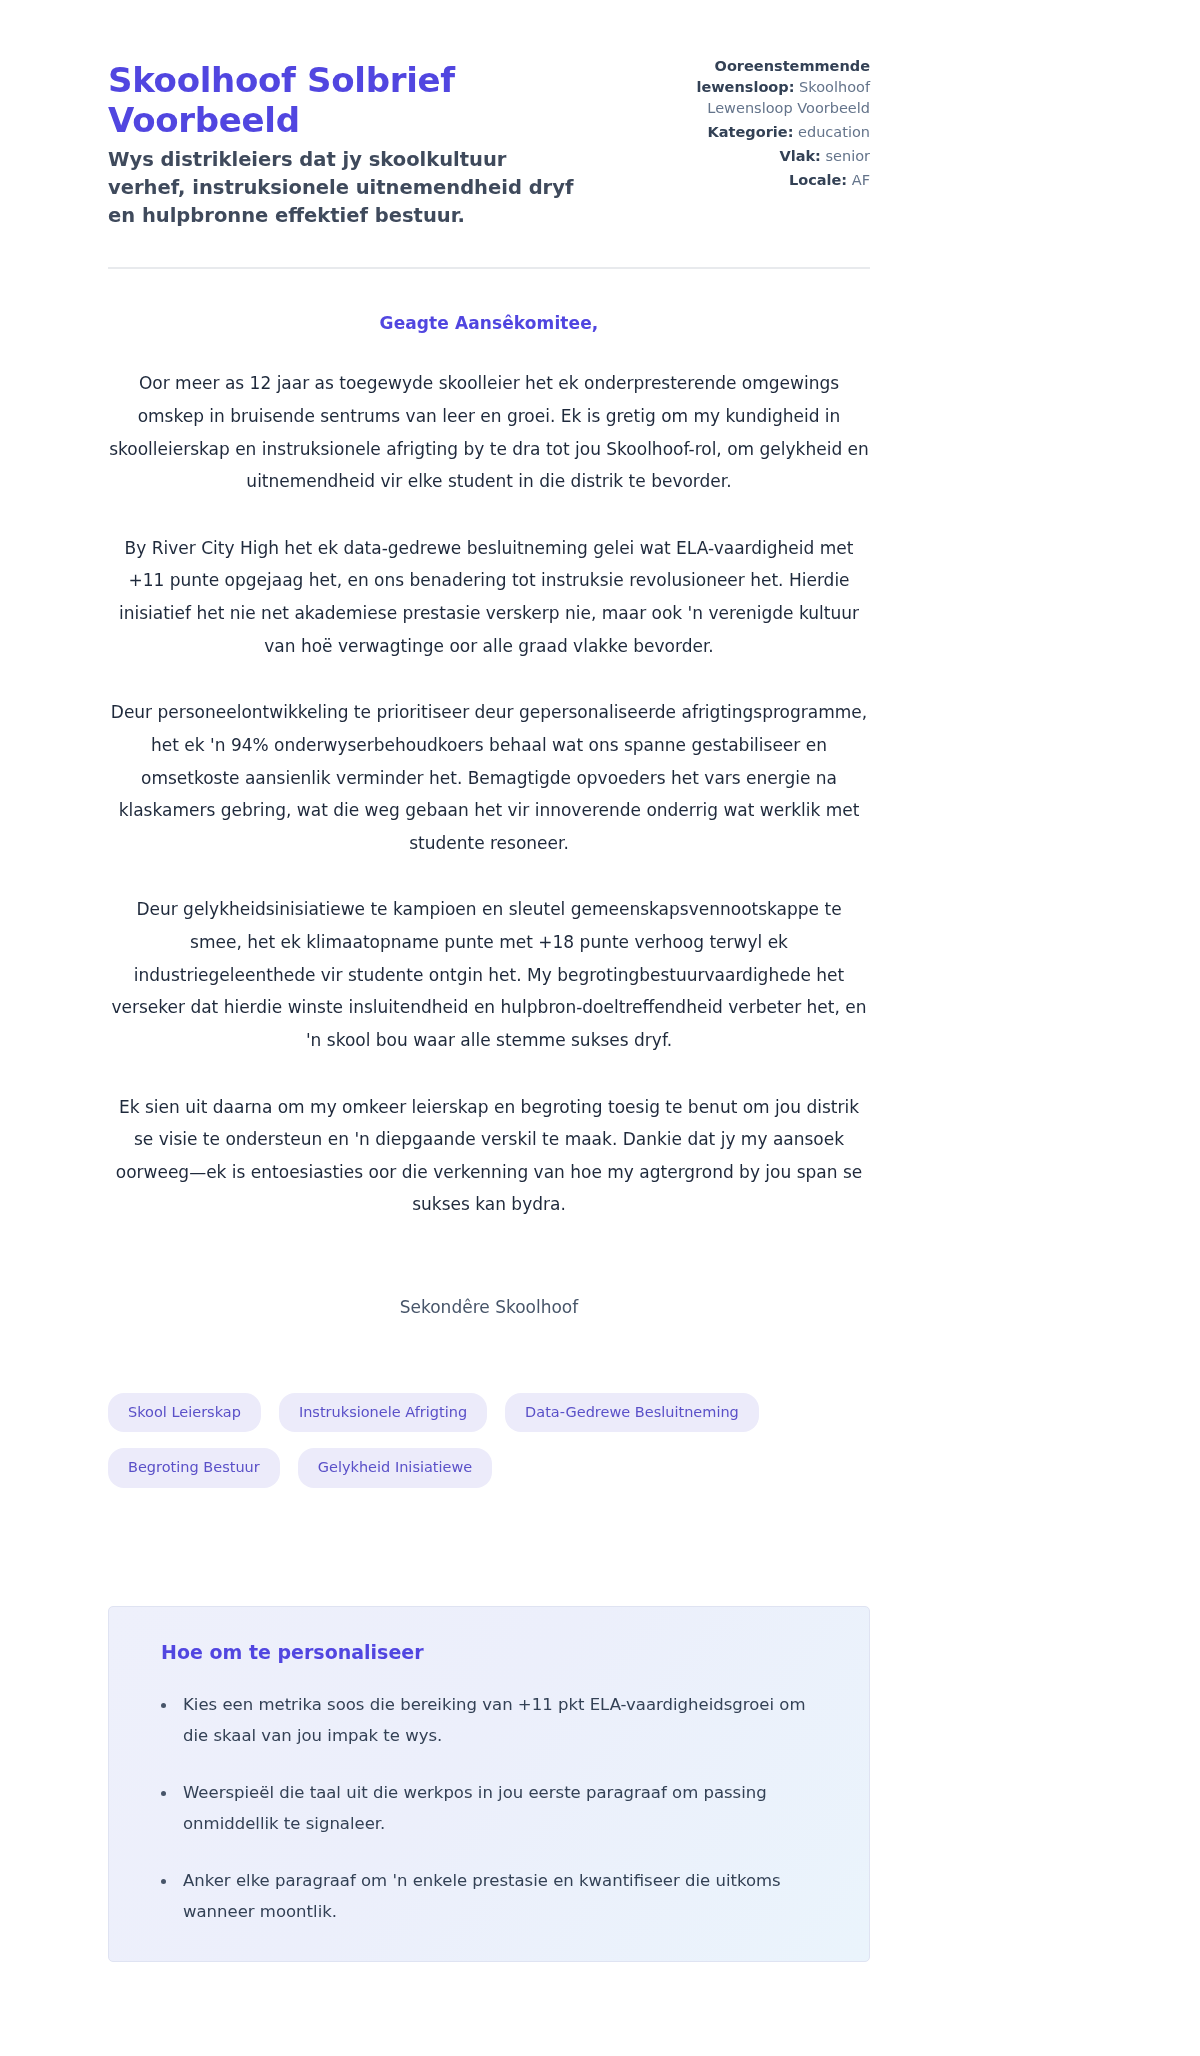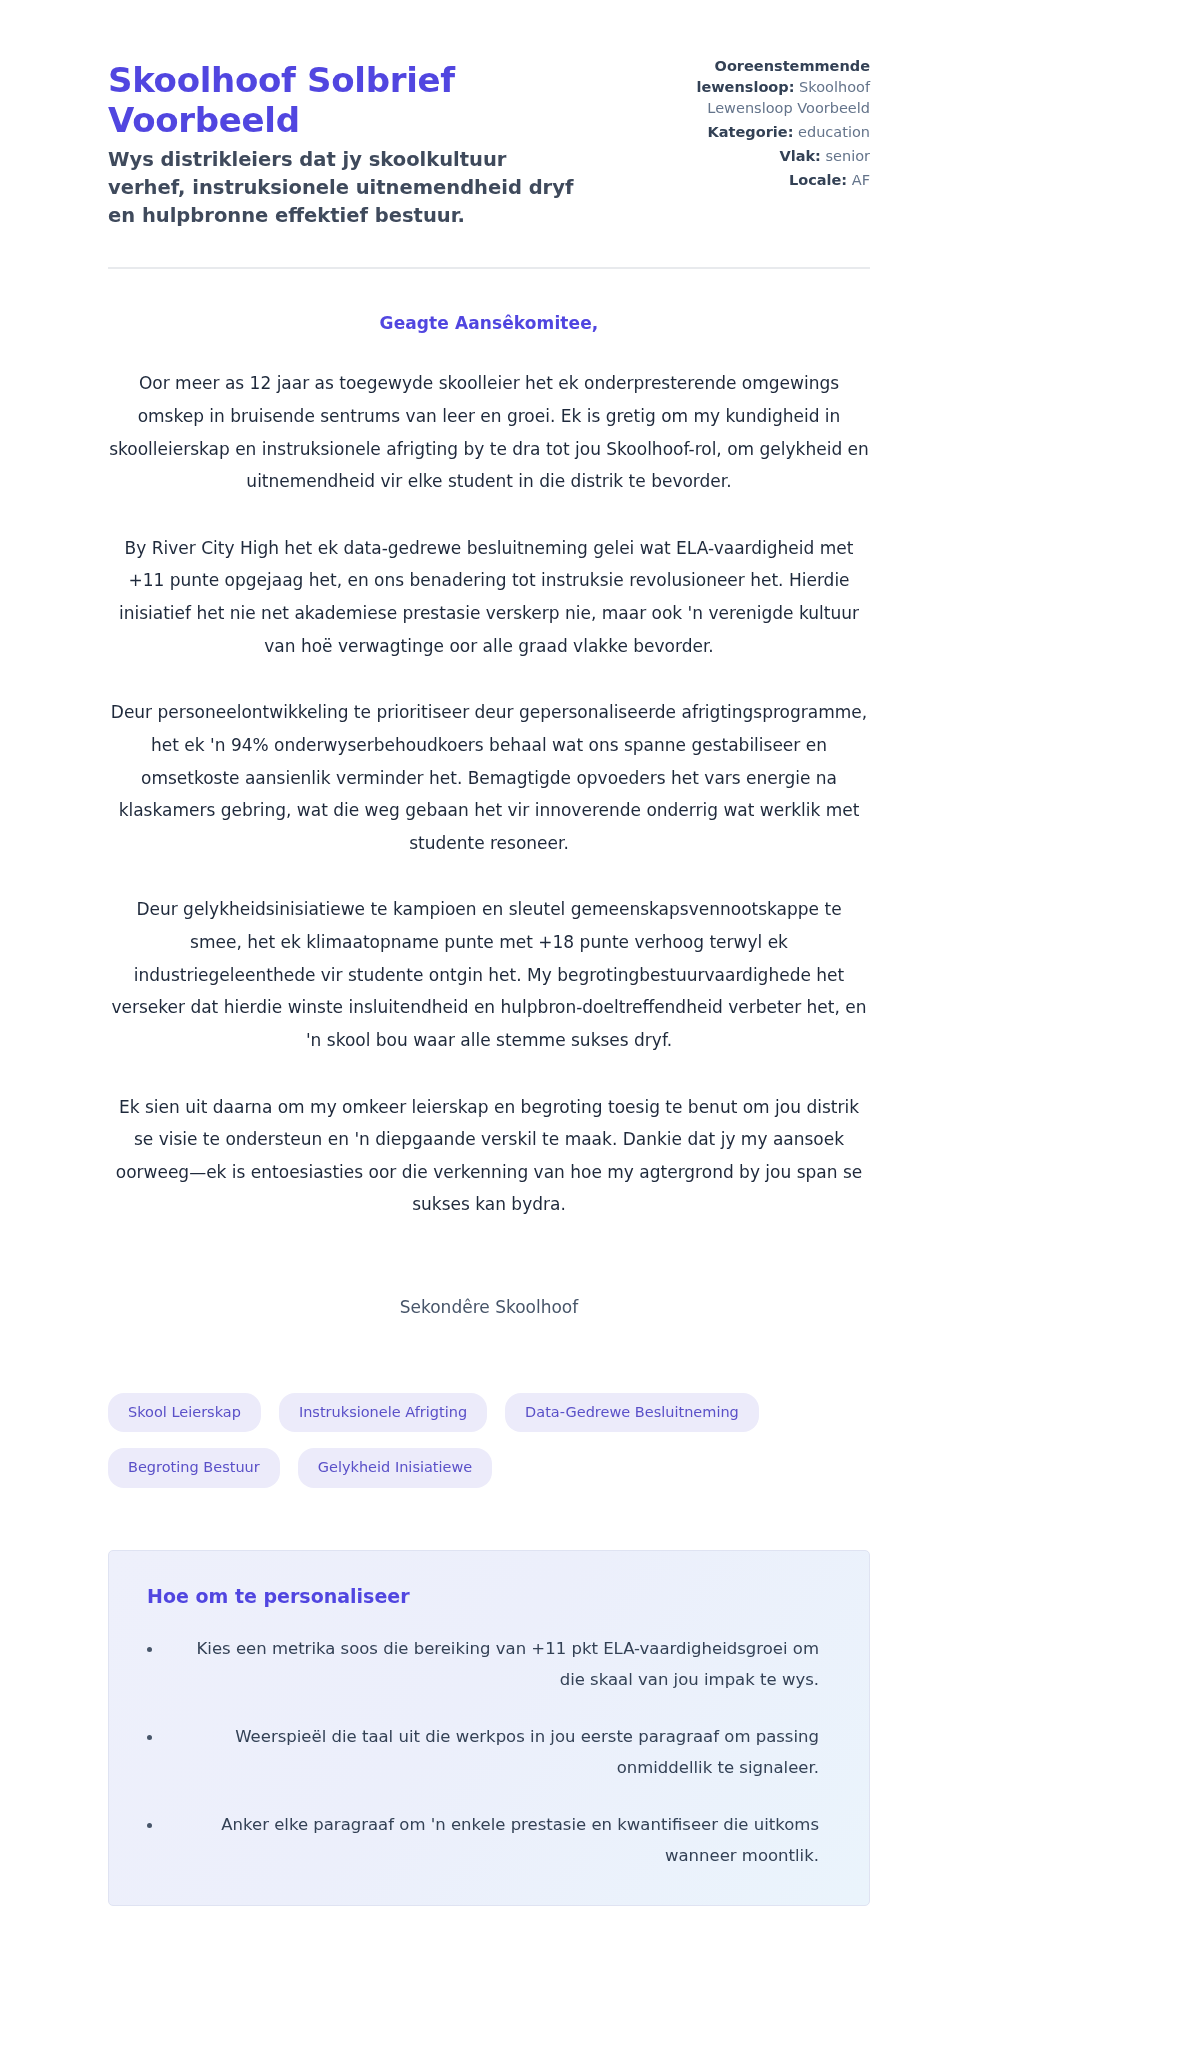--- a/index.html
+++ b/index.html
@@ -117,25 +117,25 @@
     color: #5a50c8;
     font-size: 14.5px;
     padding: 11px 20px;
     border-radius: 16px;
     white-space: nowrap;
     line-height: 1.2;
   }
 
   
   .callout {
-    margin-top: 62px;
+    margin-top: 118px;
     background: linear-gradient(130deg, #eef0fb 0%, #eceffb 45%, #eaf4fc 100%);
     border: 1px solid #dfe3f2;
     border-radius: 5px;
-    padding: 34px 40px 34px 16px;
+    padding: 34px 40px 34px 30px;
     max-width: 990px;
   }
   .callout-title {
     margin: 0 0 10px 0;
     font-size: 19px;
     font-weight: 700;
     color: #5146e0;
     padding-left: 22px;
   }
   .tips-list {
@@ -143,21 +143,20 @@
     padding-left: 44px;
     list-style: none;
   }
   .tips-list li {
     position: relative;
     font-size: 16.5px;
     line-height: 1.88;
     color: #334155;
     margin-top: 26px;
     padding-right: 10px;
-    text-align: right;
   }
   .tips-list li::before {
     content: "";
     position: absolute;
     left: -22px;
     top: 14px;
     width: 5px;
     height: 5px;
     border-radius: 50%;
     background: #475569;

